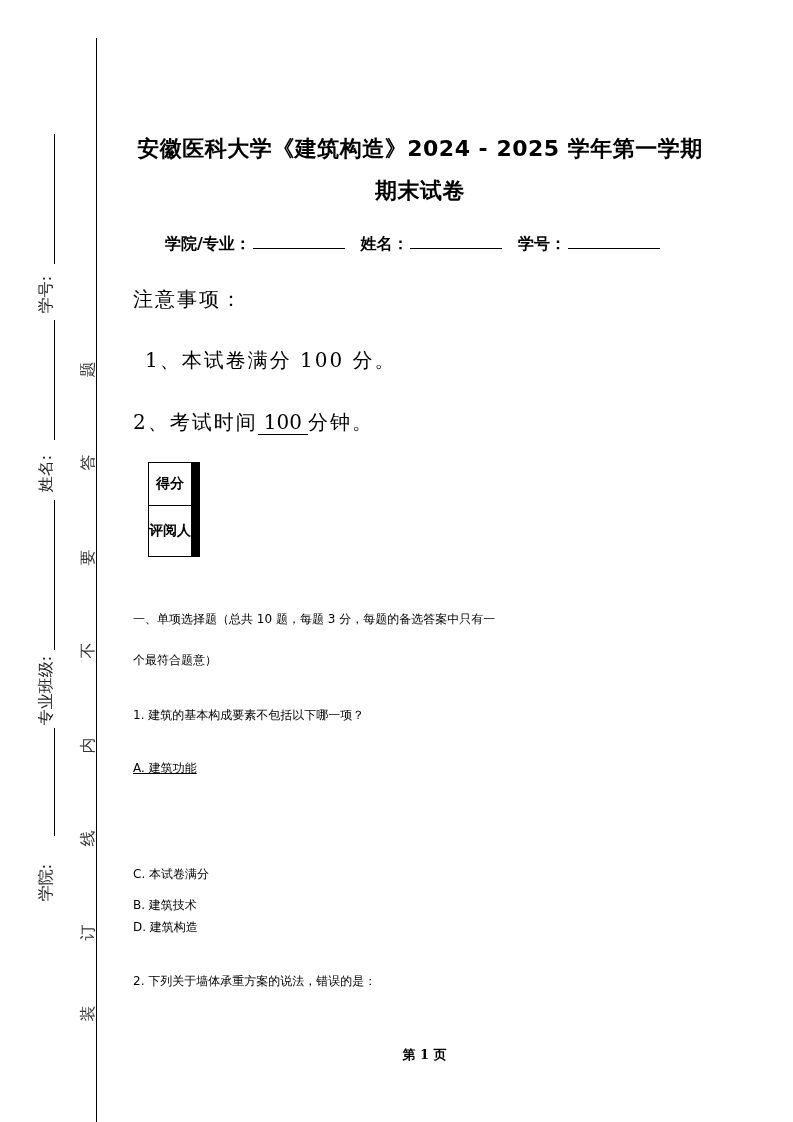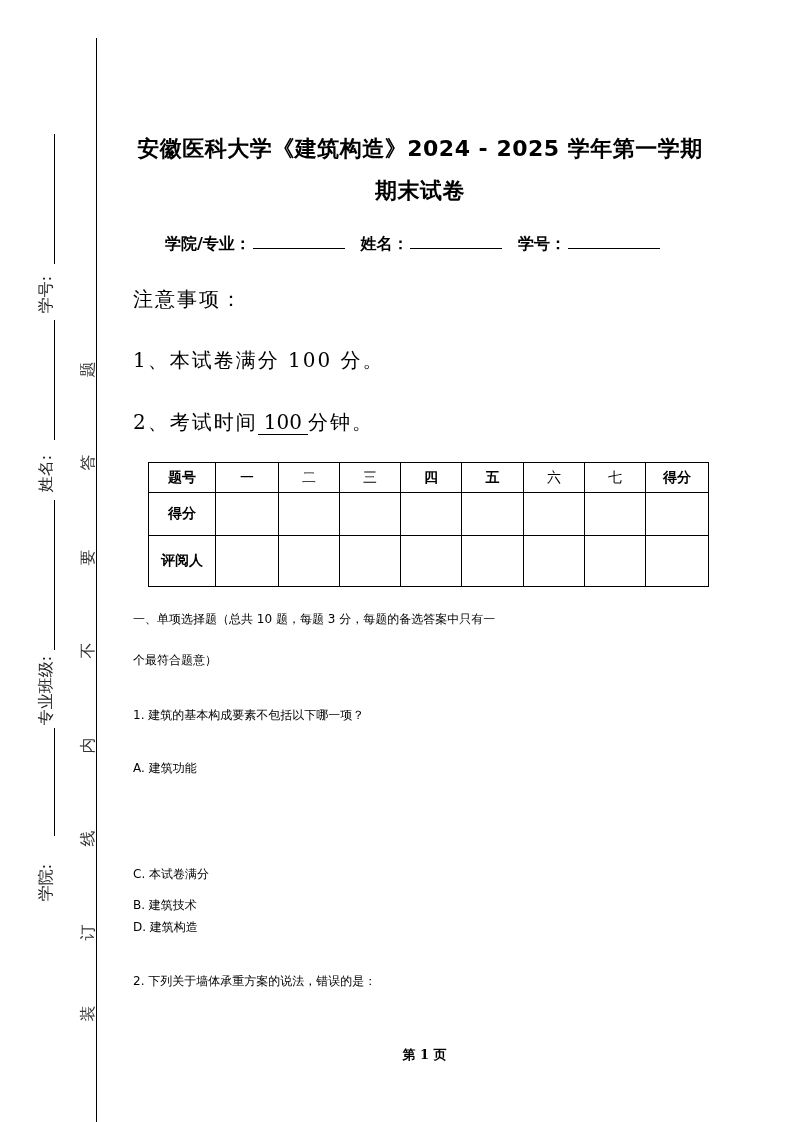--- a/index.html
+++ b/index.html
@@ -45,38 +45,27 @@
 <div class="title" style="top:134px;">安徽医科大学《建筑构造》2024 - 2025 学年第一学期</div>
 <div class="title" style="top:176px;">期末试卷</div>
 
 <div class="info">
   <span>学院/专业：</span><span class="field"></span>
   <span>姓名：</span><span class="field"></span>
   <span>学号：</span><span class="field"></span>
 </div>
 
 <div class="body-text" style="top:286px;">注意事项：</div>
-<div class="body-text" style="top:347px;">1、本试卷满分 100 分。</div>
+<div class="body-text" style="top:347px;margin-left:12px;">1、本试卷满分 100 分。</div>
 <div class="body-text" style="top:409px;">
   <span>2、考试时间</span><span class="u">100</span><span>分钟。</span>
 </div>
 
 <table class="score">
   <tbody>
-      <tr style="height:30px;">
-    <td class="b" style="width:66px;">题号</td>
-    <td style="width:62px;">一</td>
-    <td style="width:60px;">二</td>
-    <td style="width:60px;">三</td>
-    <td class="b" style="width:60px;">四</td>
-    <td class="b" style="width:61px;">五</td>
-    <td style="width:60px;">六</td>
-    <td style="width:60px;">七</td>
-    <td class="b" style="width:62px;">得分</td>
-  </tr>
   <tr style="height:43px;">
     <td class="b">得分</td>
     <td></td>
     <td></td>
     <td></td>
     <td></td>
     <td></td>
     <td></td>
     <td></td>
     <td></td>
@@ -92,20 +81,20 @@
     <td></td>
     <td></td>
   </tr>
 </tbody>
   </table>
 
 <div class="q" style="top:611px;">一、单项选择题（总共 10 题，每题 3 分，每题的备选答案中只有一</div>
 <div class="q" style="top:652px;">个最符合题意）</div>
 
 <div class="q" style="top:707px;">1. 建筑的基本构成要素不包括以下哪一项？</div>
-<div class="q" style="top:760px;">A. 建筑功能</div>
+<div class="q" style="top:760px;text-decoration:underline;">A. 建筑功能</div>
 <div class="q" style="top:850px;margin-top:47px;">B. 建筑技术</div>
 <div class="q" style="top:866px;">C. 本试卷满分</div>
 <div class="q" style="top:919px;">D. 建筑构造</div>
 
 <div class="q" style="top:973px;">2. 下列关于墙体承重方案的说法，错误的是：</div>
 
 <div class="footer">第 1 页</div>
 
 </body></html>

